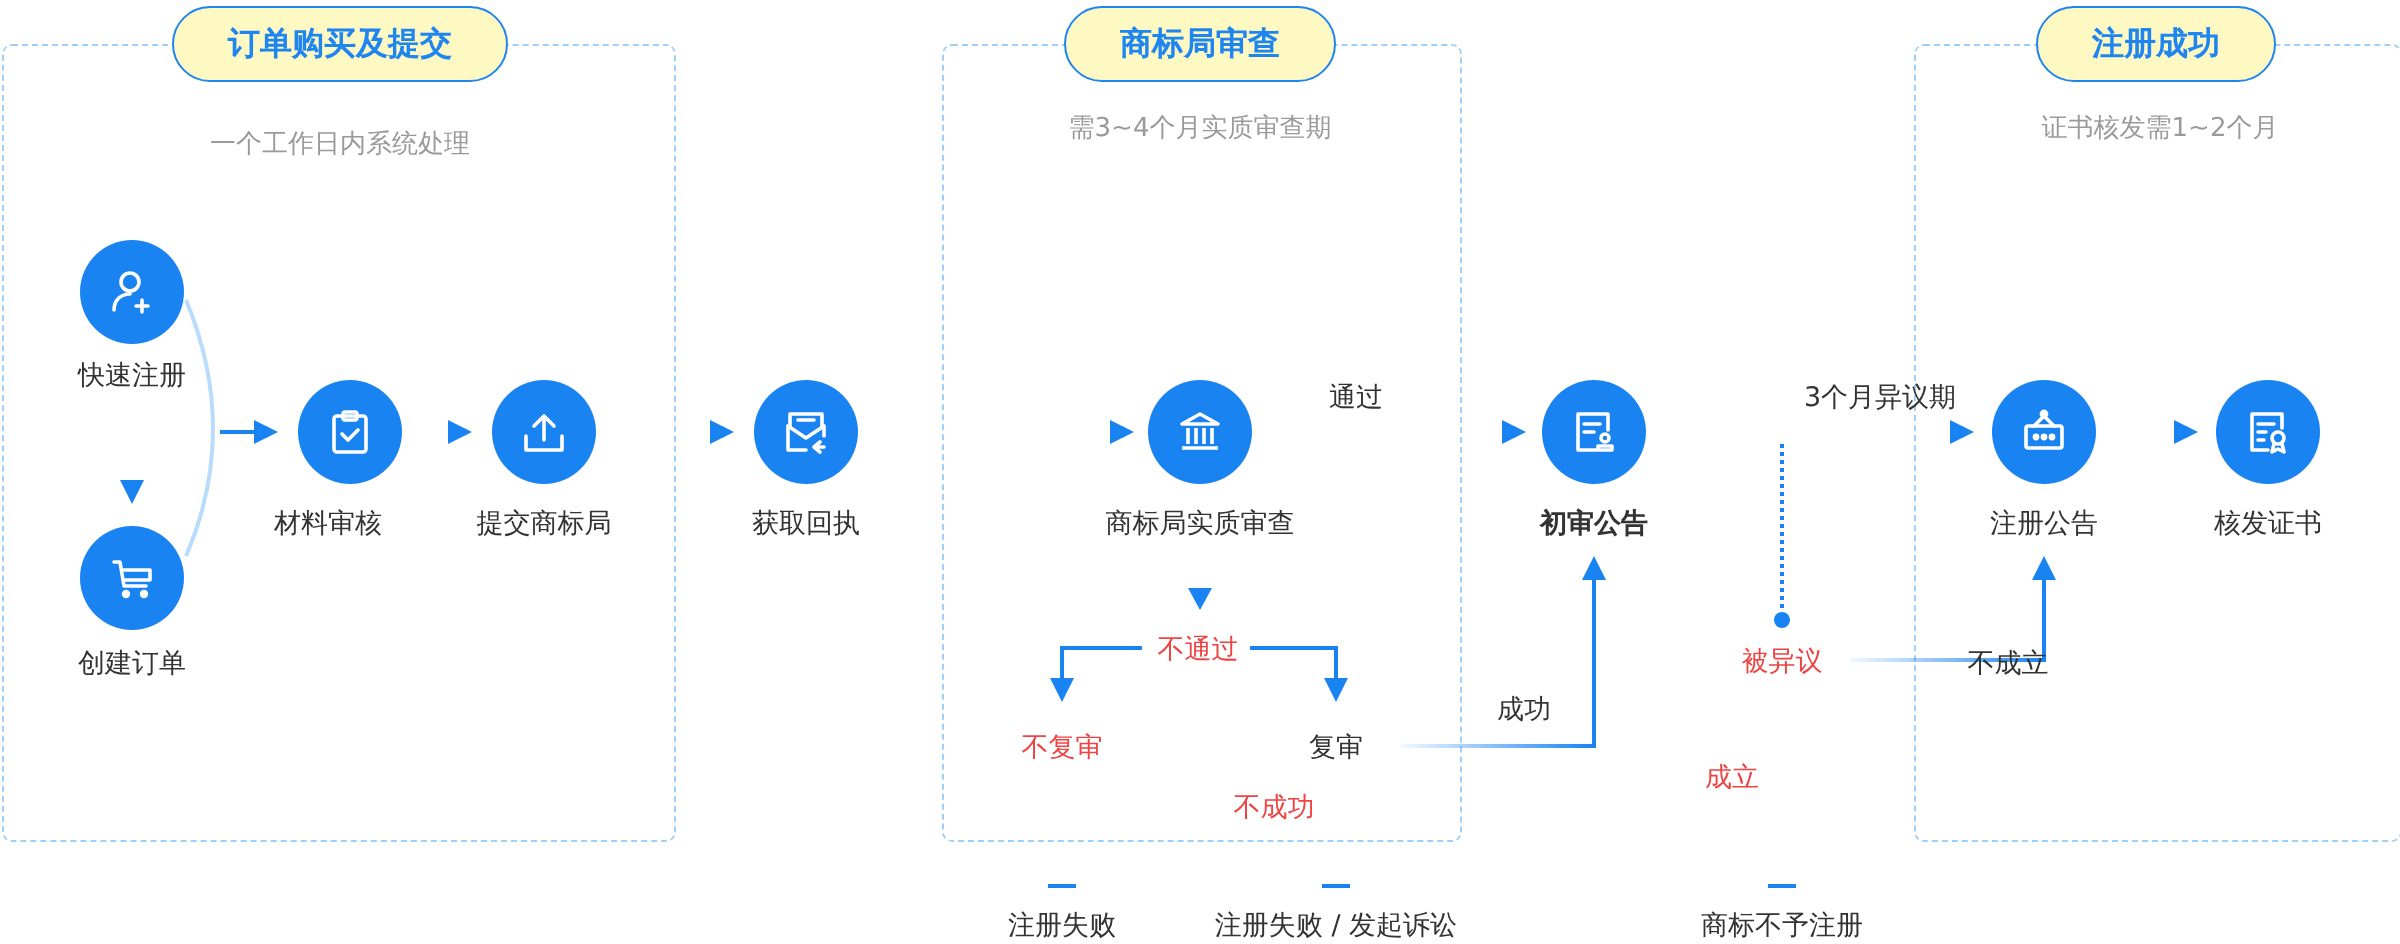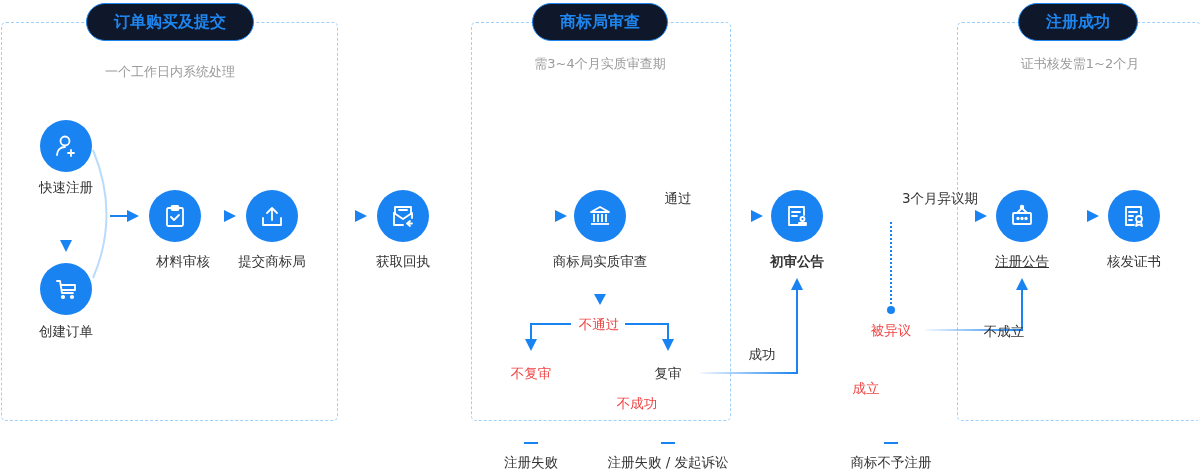--- a/index.html
+++ b/index.html
@@ -1,18 +1,18 @@
 <!DOCTYPE html>
 <html><head>
 <meta charset="utf-8">
 <style>
   html,body{margin:0;padding:0;background:#fff;}
   body{width:1200px;height:472px;position:relative;overflow:hidden;font-family:"DejaVu Sans","Liberation Sans",sans-serif;}
   .stage{position:absolute;border:1.5px dashed #9fd0fb;border-radius:5px;}
-  .pill{position:absolute;height:38px;border:1.5px solid #1f86f0;border-radius:20px;background:#0f172a;color:#1f86f0;font-weight:bold;font-size:16px;display:flex;align-items:center;justify-content:center;box-sizing:border-box;}
+  .pill{position:absolute;height:38px;border:1.5px solid #1f86f0;border-radius:20px;background:#fef9c3;color:#1f86f0;font-weight:bold;font-size:16px;display:flex;align-items:center;justify-content:center;box-sizing:border-box;}
   .note{position:absolute;color:#9a9a9a;font-size:13px;text-align:center;}
   .node{position:absolute;width:52px;height:52px;border-radius:50%;background:#1a83f2;display:flex;align-items:center;justify-content:center;}
   .node svg{width:26px;height:26px;}
   .lbl{position:absolute;font-size:13.5px;color:#333;text-align:center;white-space:nowrap;transform:translateX(-50%);}
   .orange{color:#ef4444;}
   #lines{position:absolute;left:0;top:0;}
 </style>
 </head>
 <body>
 
@@ -115,21 +115,21 @@
 </div>
 <div class="lbl" style="left:66px;top:323px;">创建订单</div>
 
 <div class="node" style="left:149px;top:190px;">
   <svg viewBox="0 0 26 26" fill="none" stroke="#fff" stroke-width="1.8" stroke-linejoin="round" stroke-linecap="round">
       <rect x="5" y="5" width="16" height="18" rx="1.5"></rect>
       <rect x="9.5" y="3" width="7" height="4" rx="1"></rect>
       <path d="M9 14l3 3 5-5"></path>
     </svg>
 </div>
-<div class="lbl" style="left:183px;top:253px;">材料审核</div>
+<div class="lbl" style="left:164px;top:253px;">材料审核</div>
 
 <div class="node" style="left:246px;top:190px;">
   <svg viewBox="0 0 26 26" fill="none" stroke="#fff" stroke-width="1.8" stroke-linecap="round" stroke-linejoin="round">
       <path d="M13 17V5M8 10l5-5 5 5"></path>
       <path d="M4 15v7h18v-7"></path>
     </svg>
 </div>
 <div class="lbl" style="left:272px;top:253px;">提交商标局</div>
 
 <div class="node" style="left:377px;top:190px;">
@@ -165,21 +165,21 @@
 <div class="node" style="left:996px;top:190px;">
   <svg viewBox="0 0 26 26" fill="none" stroke="#fff" stroke-width="1.8" stroke-linecap="round" stroke-linejoin="round">
       <circle cx="13" cy="4" r="1.3" fill="#fff"></circle>
       <path d="M8 10l5-5 5 5"></path>
       <rect x="4" y="10" width="18" height="11" rx="1"></rect>
       <circle cx="9" cy="15.5" r="0.8" fill="#fff"></circle>
       <circle cx="13" cy="15.5" r="0.8" fill="#fff"></circle>
       <circle cx="17" cy="15.5" r="0.8" fill="#fff"></circle>
     </svg>
 </div>
-<div class="lbl" style="left:1022px;top:253px;text-decoration:underline;">注册公告</div>
+<div class="lbl" style="left:1022px;top:253px;">注册公告</div>
 
 <div class="node" style="left:1108px;top:190px;">
   <svg viewBox="0 0 26 26" fill="none" stroke="#fff" stroke-width="1.8" stroke-linecap="round" stroke-linejoin="round">
       <path d="M13 22H5V4h15v7"></path>
       <path d="M8 9h8M8 13h4M8 17h3"></path>
       <circle cx="18" cy="16" r="3"></circle>
       <path d="M16 19l-1 4 3-1.5 3 1.5-1-4"></path>
     </svg>
 </div>
 <div class="lbl" style="left:1134px;top:253px;">核发证书</div>

